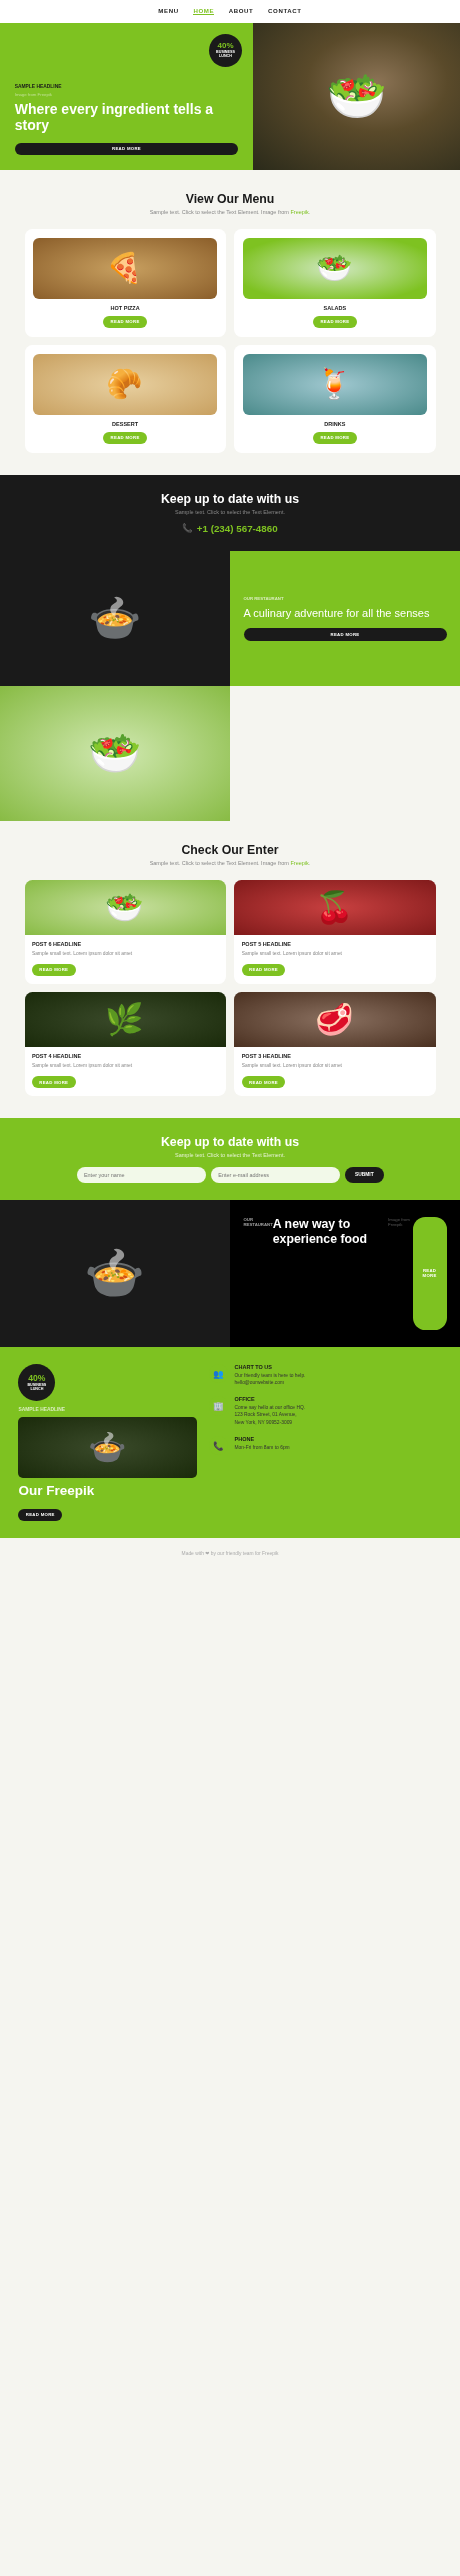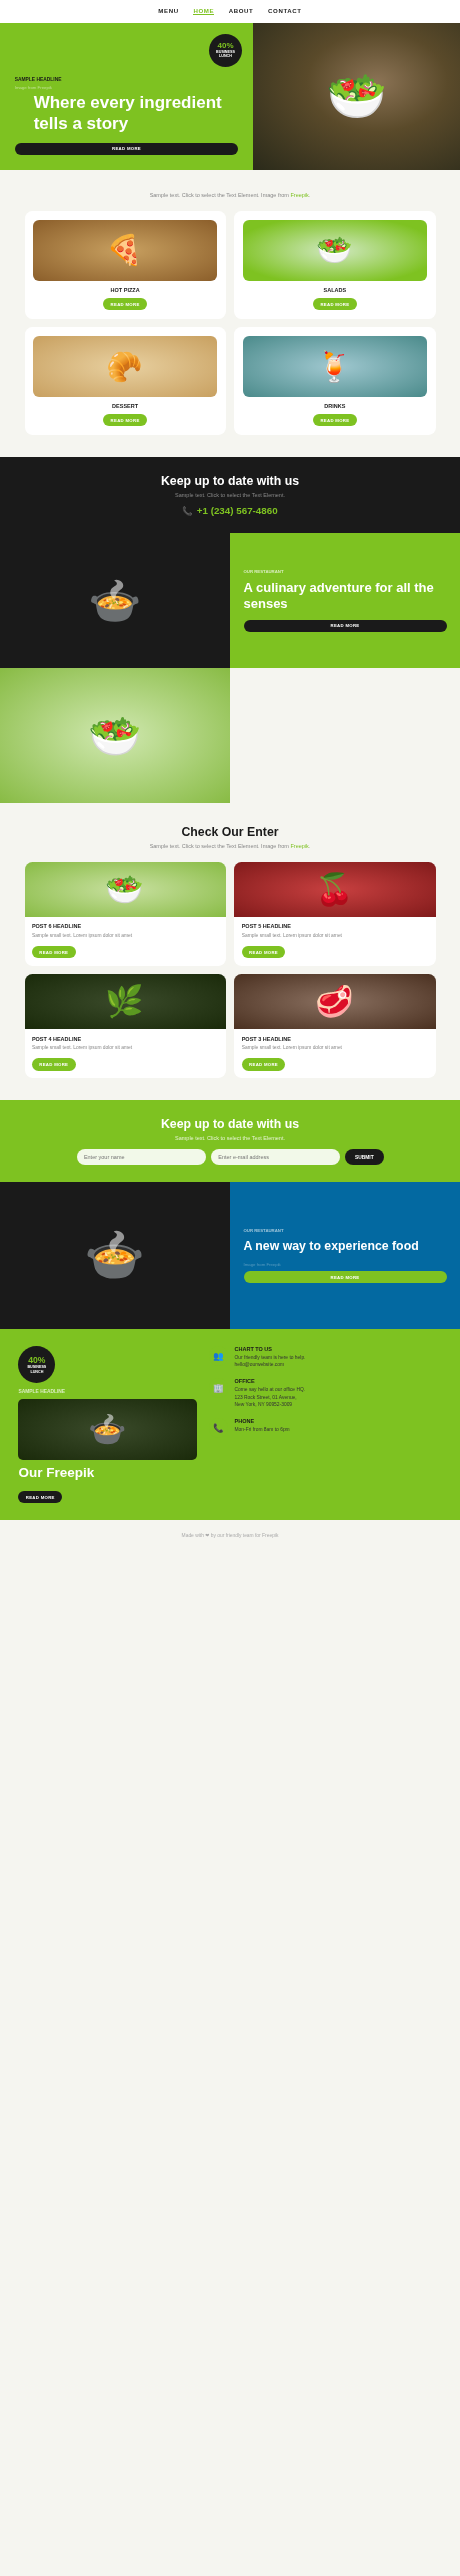--- a/index.html
+++ b/index.html
@@ -27,21 +27,21 @@
     .hero-badge {
       position: absolute; top: 11px; right: 11px;
       width: 33px; height: 33px; border-radius: 50%; background: #1a1a1a;
       display: flex; flex-direction: column; align-items: center; justify-content: center;
     }
     .hero-badge .pct { color: #7ec221; font-size: 8px; font-weight: 700; line-height: 1; }
     .hero-badge .lbl { color: #fff; font-size: 3.7px; text-align: center; line-height: 1.2; font-weight: 600; }
     .hero-small { color: #1a1a1a; font-size: 4.9px; font-weight: 600; text-transform: uppercase; margin-bottom: 2.5px; }
     .hero-img-caption { color: rgba(255,255,255,0.5); font-size: 4.3px; margin-bottom: 3.7px; }
     .hero-headline {
-      color: #fff; font-size: 17px; font-weight: 800; line-height: 1.2; margin-bottom: 8.6px; margin-left: 19px;
+      color: #fff; font-size: 14px; font-weight: 800; line-height: 1.2; margin-bottom: 8.6px;
     }
     .btn-dark {
       display: inline-block; background: #1a1a1a; color: #fff;
       font-size: 4.3px; font-weight: 700; text-transform: uppercase;
       padding: 3.7px 7.4px; border-radius: 12.3px; cursor: pointer; border: none; letter-spacing: 0.3px;
     }
     .btn-green {
       display: inline-block; background: #7ec221; color: #fff;
       font-size: 4.3px; font-weight: 700; text-transform: uppercase;
       padding: 3.7px 7.4px; border-radius: 12.3px; cursor: pointer; border: none; letter-spacing: 0.3px;
@@ -102,21 +102,21 @@
     .promo-img-food.dark { background: #1a1a1a; }
     .promo-img-food.salad2 { background: radial-gradient(#d0e8b0, #88bb44); }
     .promo-text {
       width: 50%; padding: 17px 13.5px;
       display: flex; flex-direction: column; justify-content: center;
     }
     .promo-text.green-bg { background: #7ec221; }
     .promo-text.dark-bg { background: #1a1a1a; }
     .promo-small { font-size: 4.3px; font-weight: 600; text-transform: uppercase; margin-bottom: 6.1px; }
     .promo-small.light { color: rgba(255,255,255,0.7); }
-    .promo-headline { font-size: 13px; font-weight: 700; line-height: 1.2; margin-bottom: 8.6px; }
+    .promo-headline { font-size: 11px; font-weight: 400; line-height: 1.2; margin-bottom: 8.6px; }
     .promo-headline.white { color: #fff; }
     .promo-img-cap { font-size: 4.3px; color: rgba(255,255,255,0.4); margin-bottom: 4.9px; }
 
     
     .blog-section { padding: 22px 24.5px; background: #f5f5f0; }
     .blog-grid { display: grid; grid-template-columns: 1fr 1fr; gap: 8.6px; }
     .blog-card {
       background: #fff; border-radius: 7.4px; overflow: hidden;
     }
     .blog-img {
@@ -149,22 +149,22 @@
 
     
     .feature-dark { display: flex; height: 147px; }
     .feature-dark-left {
       width: 50%;
       background: #1a1a1a;
       display: flex; align-items: center; justify-content: center;
       font-size: 49px;
     }
     .feature-dark-right {
-      width: 50%; background: #0369a1; padding: 17px 13.5px;
-      display: flex; flex-direction: column; justify-content: center;
+      width: 50%; background: #000000; padding: 17px 13.5px;
+      display: flex; flex-direction: row; justify-content: center;
     }
     .feature-small { font-size: 4.3px; font-weight: 600; text-transform: uppercase; color: rgba(255,255,255,0.6); margin-bottom: 6.1px; }
     .feature-cap { font-size: 4.3px; color: rgba(255,255,255,0.3); margin-bottom: 3.7px; }
     .feature-headline { font-size: 12.3px; font-weight: 800; color: #fff; line-height: 1.2; margin-bottom: 8.6px; }
 
     
     .contact-section { background: #7ec221; padding: 17px 18.4px; display: flex; align-items: flex-start; }
     .contact-left { width: 45%; padding-right: 12.3px; position: relative; }
     .contact-badge {
       width: 37px; height: 37px; border-radius: 50%; background: #1a1a1a;
@@ -216,20 +216,21 @@
     <div class="hero-img-caption">Image from Freepik</div>
     <h1 class="hero-headline">Where every ingredient tells a story</h1>
     <button class="btn-dark">READ MORE</button>
   </div>
   <div class="hero-right">
     <div class="food-img-hero"></div>
   </div>
 </div>
 
 <div class="section">
+  <h2 class="section-title">View Our Menu</h2>
   <p class="section-sub">
     Sample text. Click to select the Text Element. Image from <a>Freepik</a>.
   </p>
   <div class="menu-grid">
     <div class="menu-card">
       <div class="menu-img pizza">🍕</div>
       <div class="menu-label">HOT PIZZA</div>
       <button class="btn-green">READ MORE</button>
     </div>
     <div class="menu-card">

